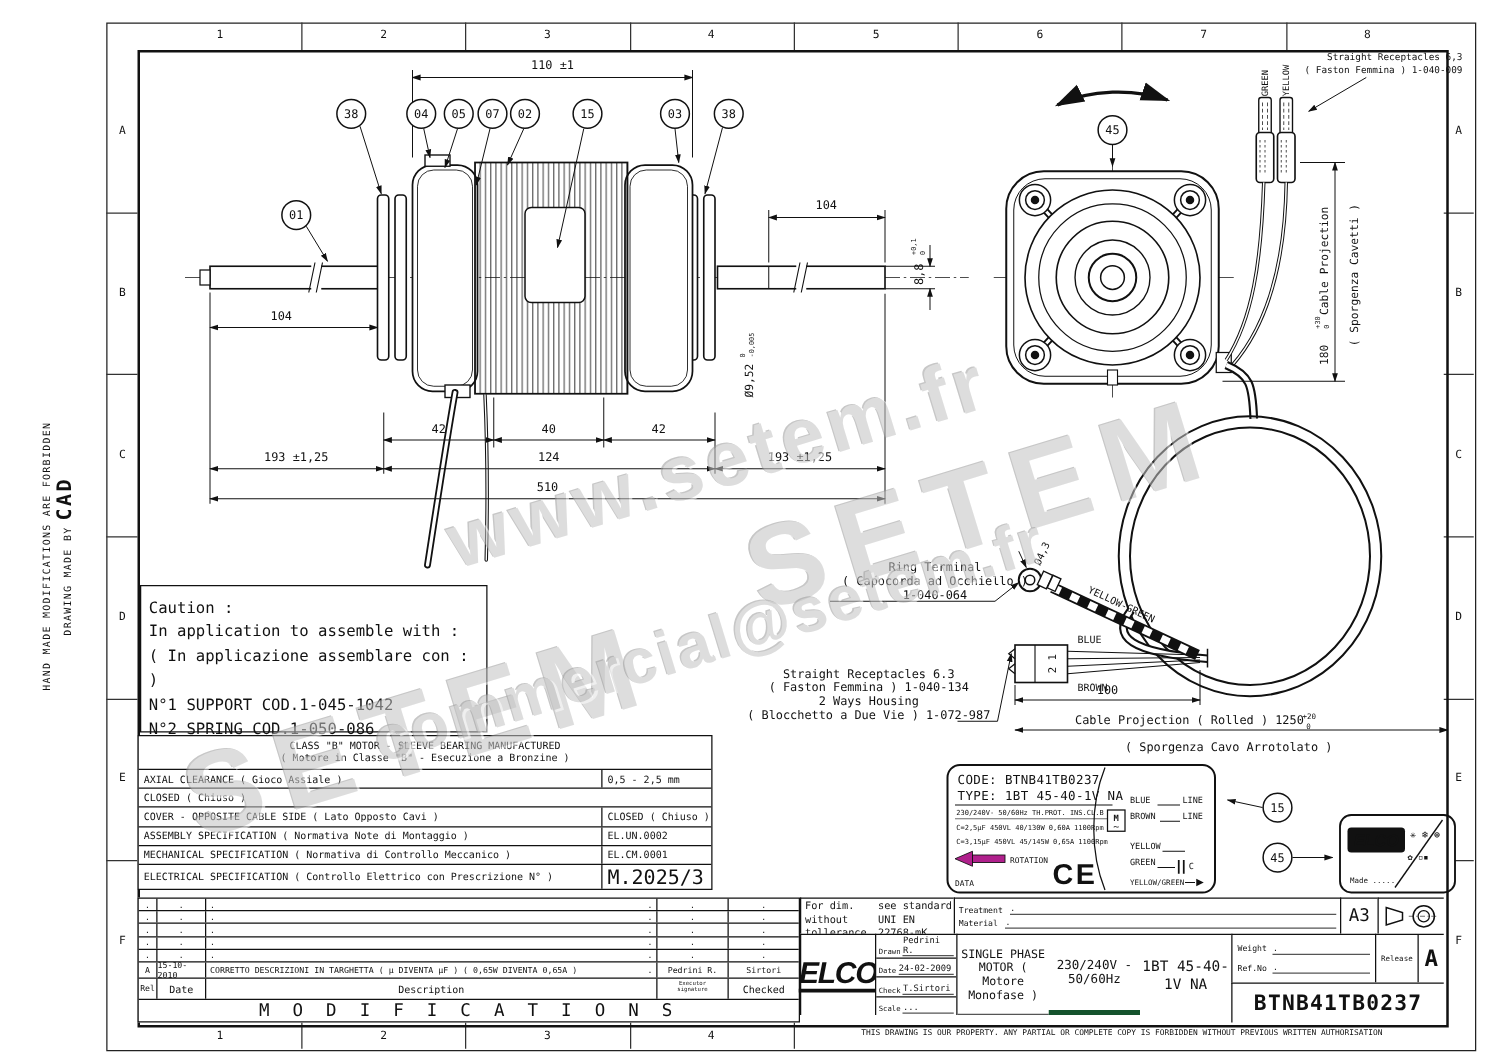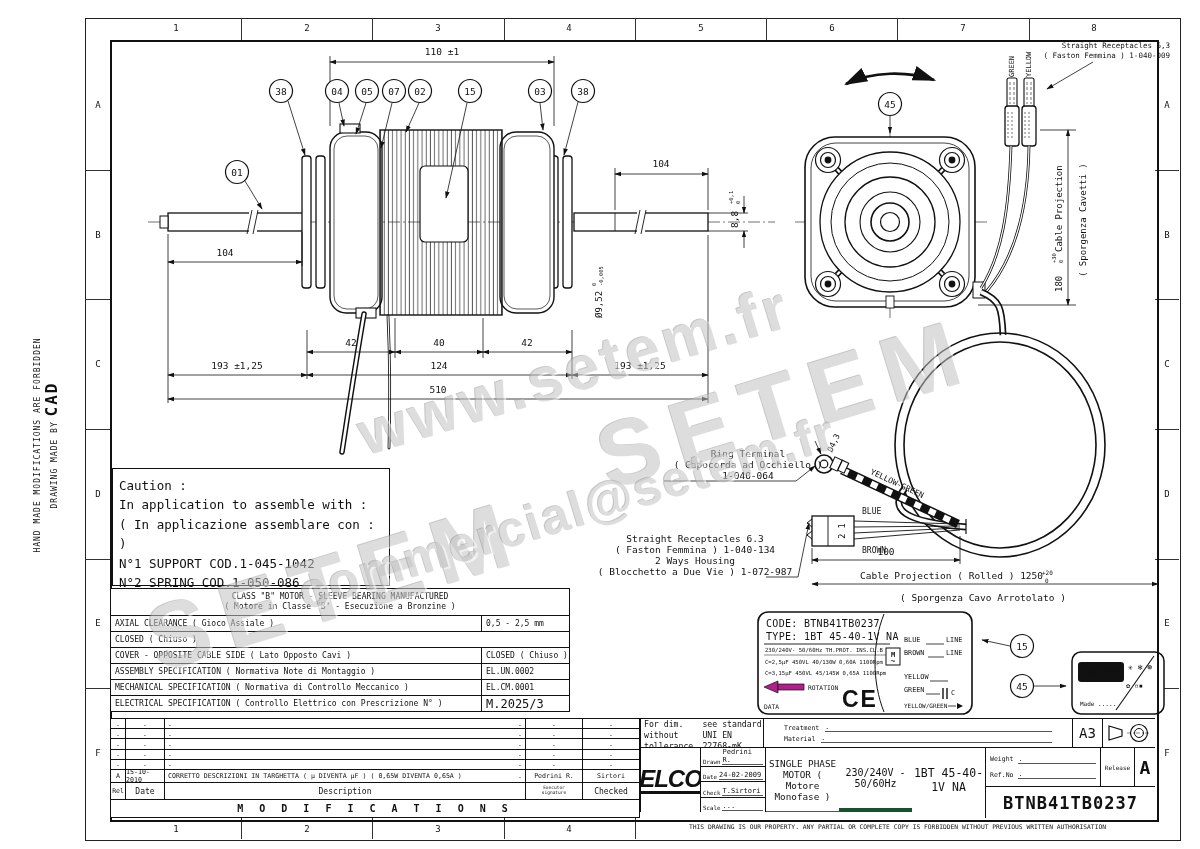--- a/index.html
+++ b/index.html
@@ -19,35 +19,35 @@
            font-size:12.5px;line-height:1.55;padding:7px 6px;box-sizing:border-box;}
   
   .spec{left:110px;top:588px;width:460px;height:124px;border:1.4px solid #111;background:#fff;
         box-sizing:border-box;display:flex;flex-direction:column;font-size:8px;}
   .spec .hdr{height:26px;border-bottom:1px solid #111;display:flex;flex-direction:column;
              align-items:center;justify-content:center;line-height:1.3;}
   .spec .r{flex:1;display:flex;border-bottom:1px solid #111;}
   .spec .r:last-child{border-bottom:none;}
   .spec .lab{width:366px;border-right:1px solid #111;display:flex;align-items:center;padding-left:4px;}
   .spec .val{flex:1;display:flex;align-items:center;padding-left:4px;}
-  .spec .big{font-size:12px;text-align:right;}
+  .spec .big{font-size:16px;text-align:right;}
   
   .mods{left:110px;top:718px;width:530px;height:100px;border:1.4px solid #111;background:#fff;
         box-sizing:border-box;display:flex;flex-direction:column;font-size:6.5px;z-index:20;}
   .mrow{display:flex;border-bottom:1px solid #111;align-items:stretch;}
   .mrow.e{flex:1;}
   .mrow .c1{width:14px;border-right:1px solid #111;display:flex;align-items:center;justify-content:center;}
   .mrow .c2{width:38px;border-right:1px solid #111;display:flex;align-items:center;justify-content:center;}
   .mrow .c3{flex:1;border-right:1px solid #111;display:flex;align-items:center;justify-content:space-between;padding:0 3px;}
   .mrow .c4{width:56px;border-right:1px solid #111;display:flex;flex-direction:column;align-items:center;justify-content:center;}
   .mrow .c5{width:56px;display:flex;align-items:center;justify-content:center;}
   .mrow.h{height:16px;font-size:8px;}
   .mrow.ra{height:12px;font-size:6.6px;}
   .mban{height:17px;display:flex;align-items:center;justify-content:center;
-        font-size:10px;font-weight:bold;letter-spacing:5px;}
+        font-size:14px;font-weight:normal;letter-spacing:5px;}
   
   .tcell{position:absolute;border-left:1px solid #111;border-top:1px solid #111;background:#fff;
          box-sizing:border-box;z-index:20;}
   .lblu{border-bottom:1px solid #555;}
   .sigrow{flex:1;display:flex;align-items:flex-end;gap:2px;border-bottom:1px solid #111;
           padding:0 2px 1px 2px;box-sizing:border-box;}
   .sigrow:last-child{border-bottom:none;}
   .leftnote{position:absolute;left:-112px;top:420px;width:340px;height:50px;
             transform:rotate(-90deg);text-align:center;z-index:15;font-size:8px;}
 </style>
@@ -531,21 +531,21 @@
       </div>
       <div class="c5">Checked</div>
     </div>
     <div class="mban">M O D I F I C A T I O N S</div>
   </div>
 
   <div class="tcell" style="left:640px;top:718px;width:123px;height:29px;font-size:8.2px;display:flex;flex-direction:row;justify-content:center;padding-left:3px;line-height:1.35;">
     <div>For dim. without tollerance</div>
     <div>see standard UNI EN 22768-mK</div>
   </div>
-  <div class="tcell" style="left:763px;top:718px;width:309px;height:29px;font-size:6.5px;display:flex;flex-direction:column;justify-content:space-evenly;padding:1px 20px;">
+  <div class="tcell" style="left:763px;top:718px;width:309px;height:29px;font-size:6.5px;display:flex;flex-direction:column;justify-content:space-evenly;padding:1px 3px;">
     <div style="display:flex;align-items:flex-end;gap:6px;">
         <span>Treatment</span>
         <span class="lblu" style="flex:1;">.</span>
       </div>
     <div style="display:flex;align-items:flex-end;gap:6px;">
         <span>Material</span>
         <span class="lblu" style="flex:1;">.</span>
       </div>
   </div>
   <div class="tcell" style="left:1072px;top:718px;width:30px;height:29px;display:flex;align-items:center;justify-content:center;font-size:14px;">A3</div>

